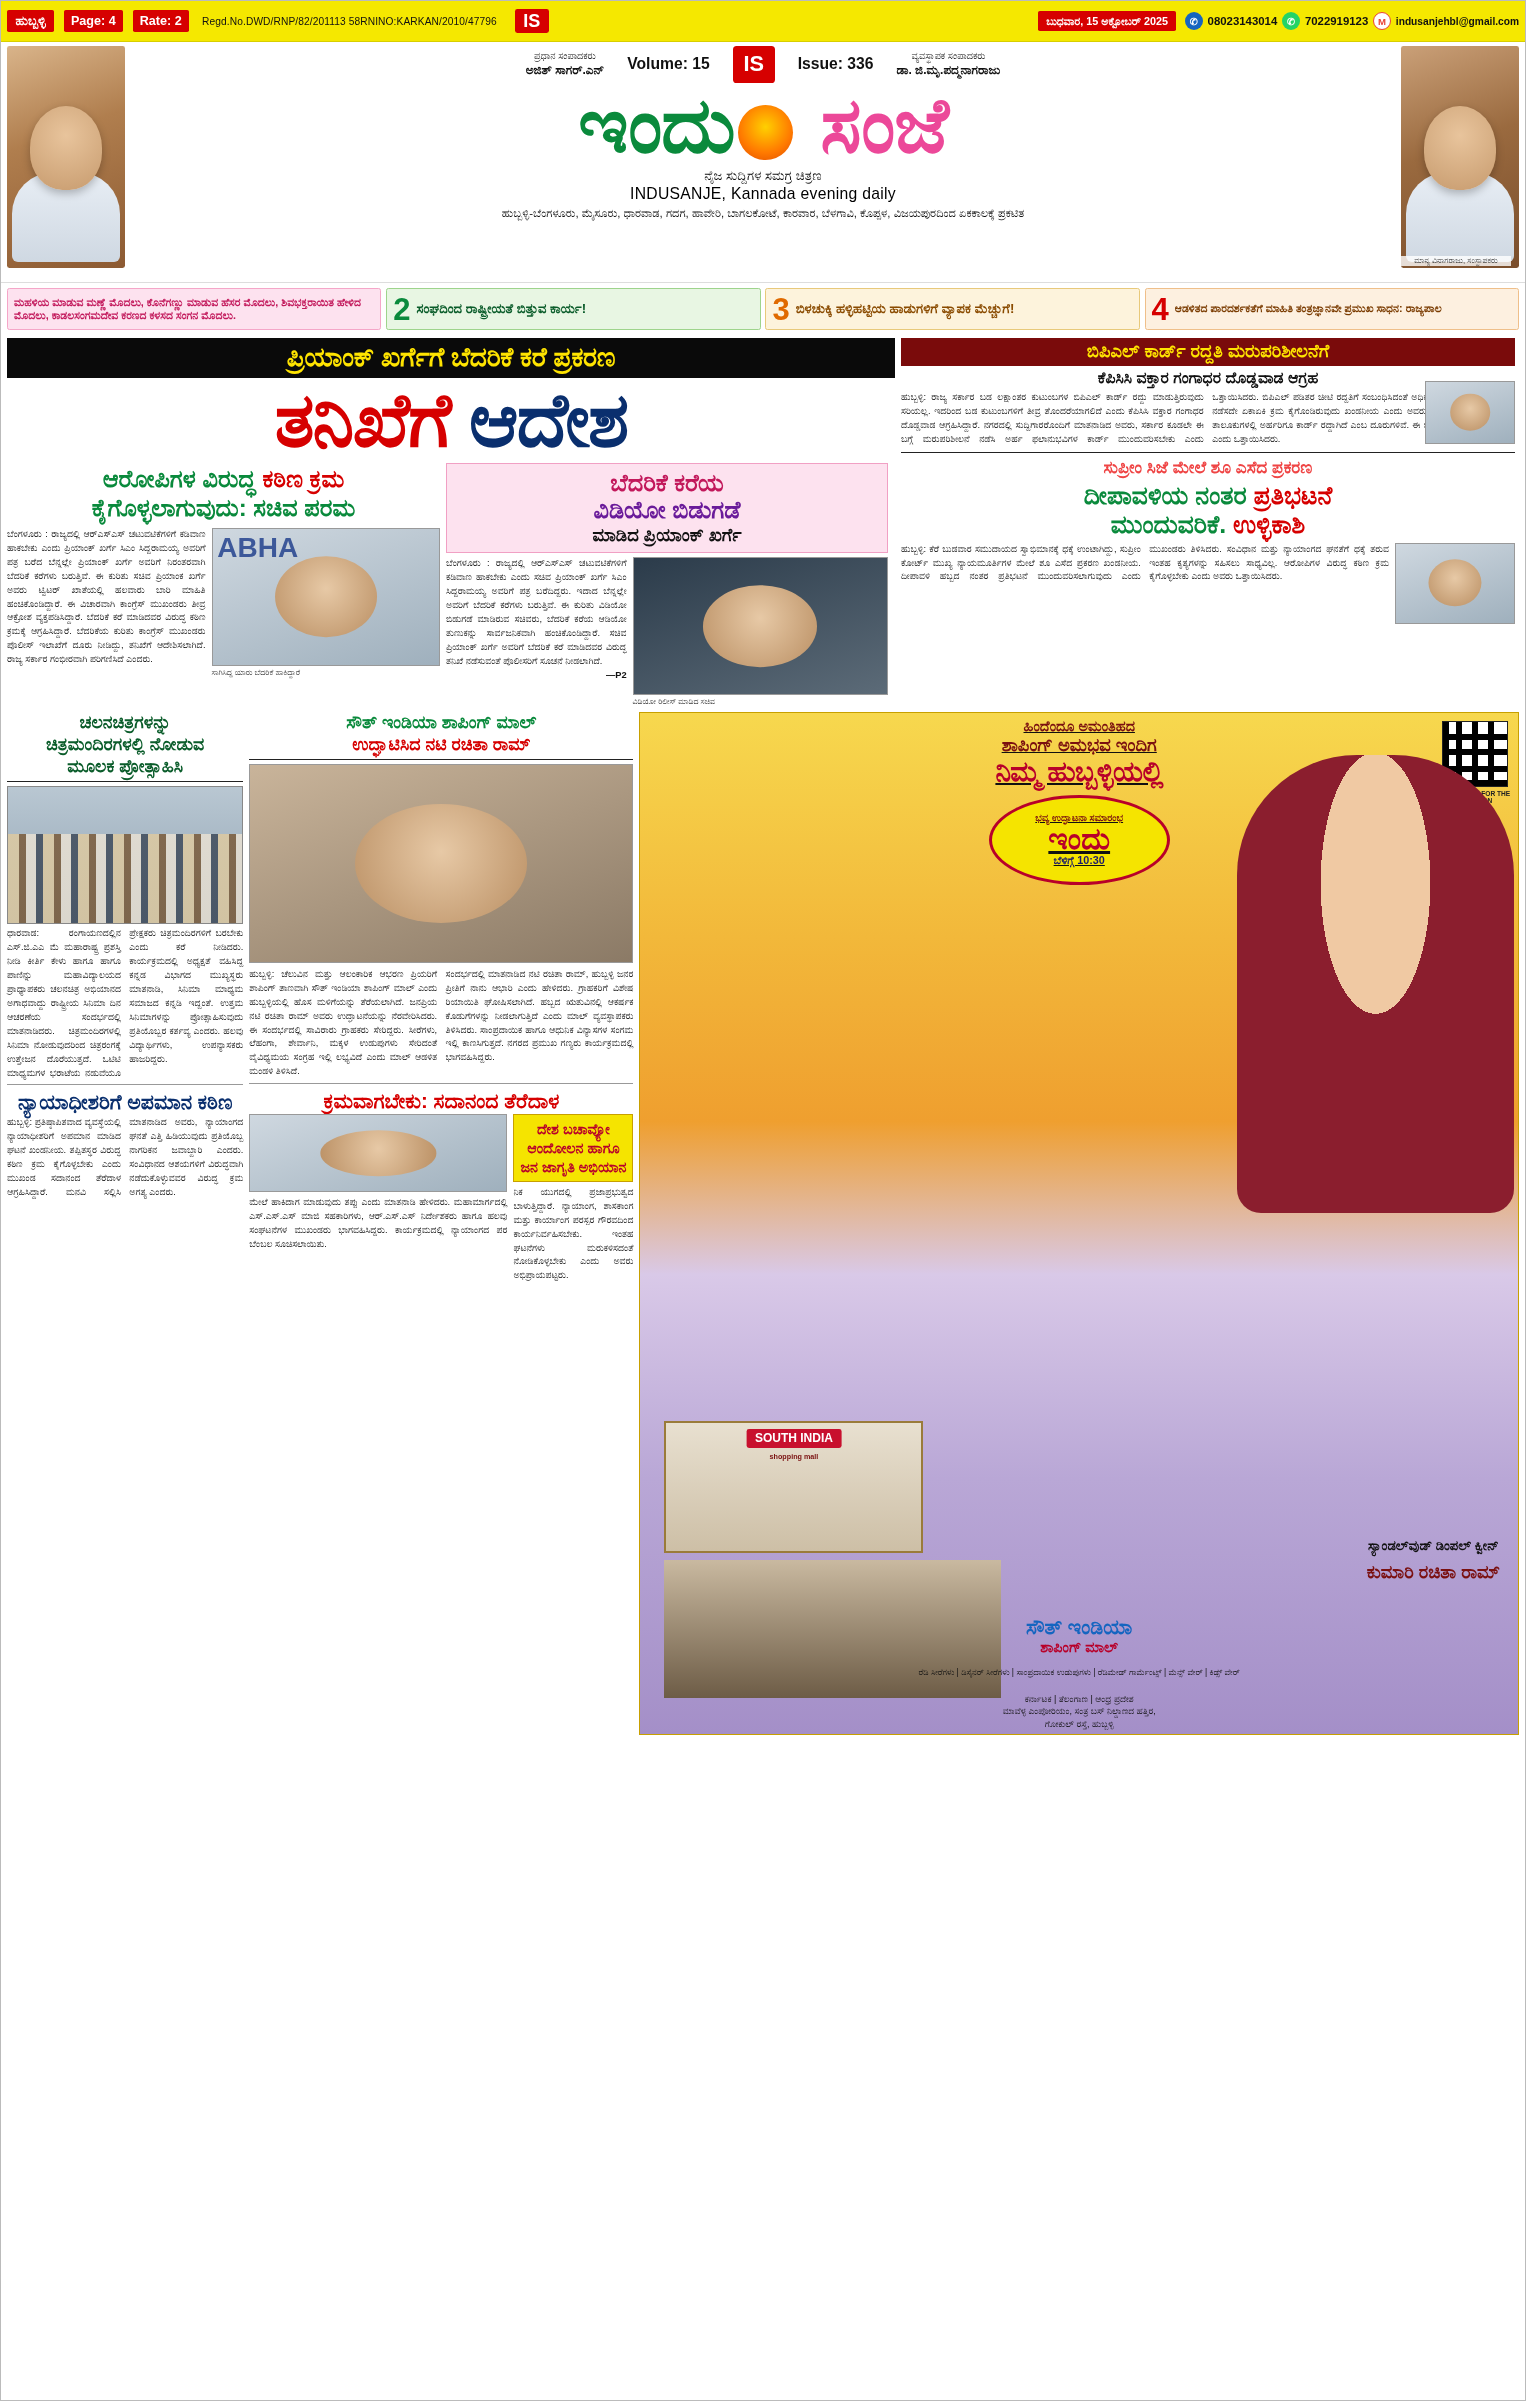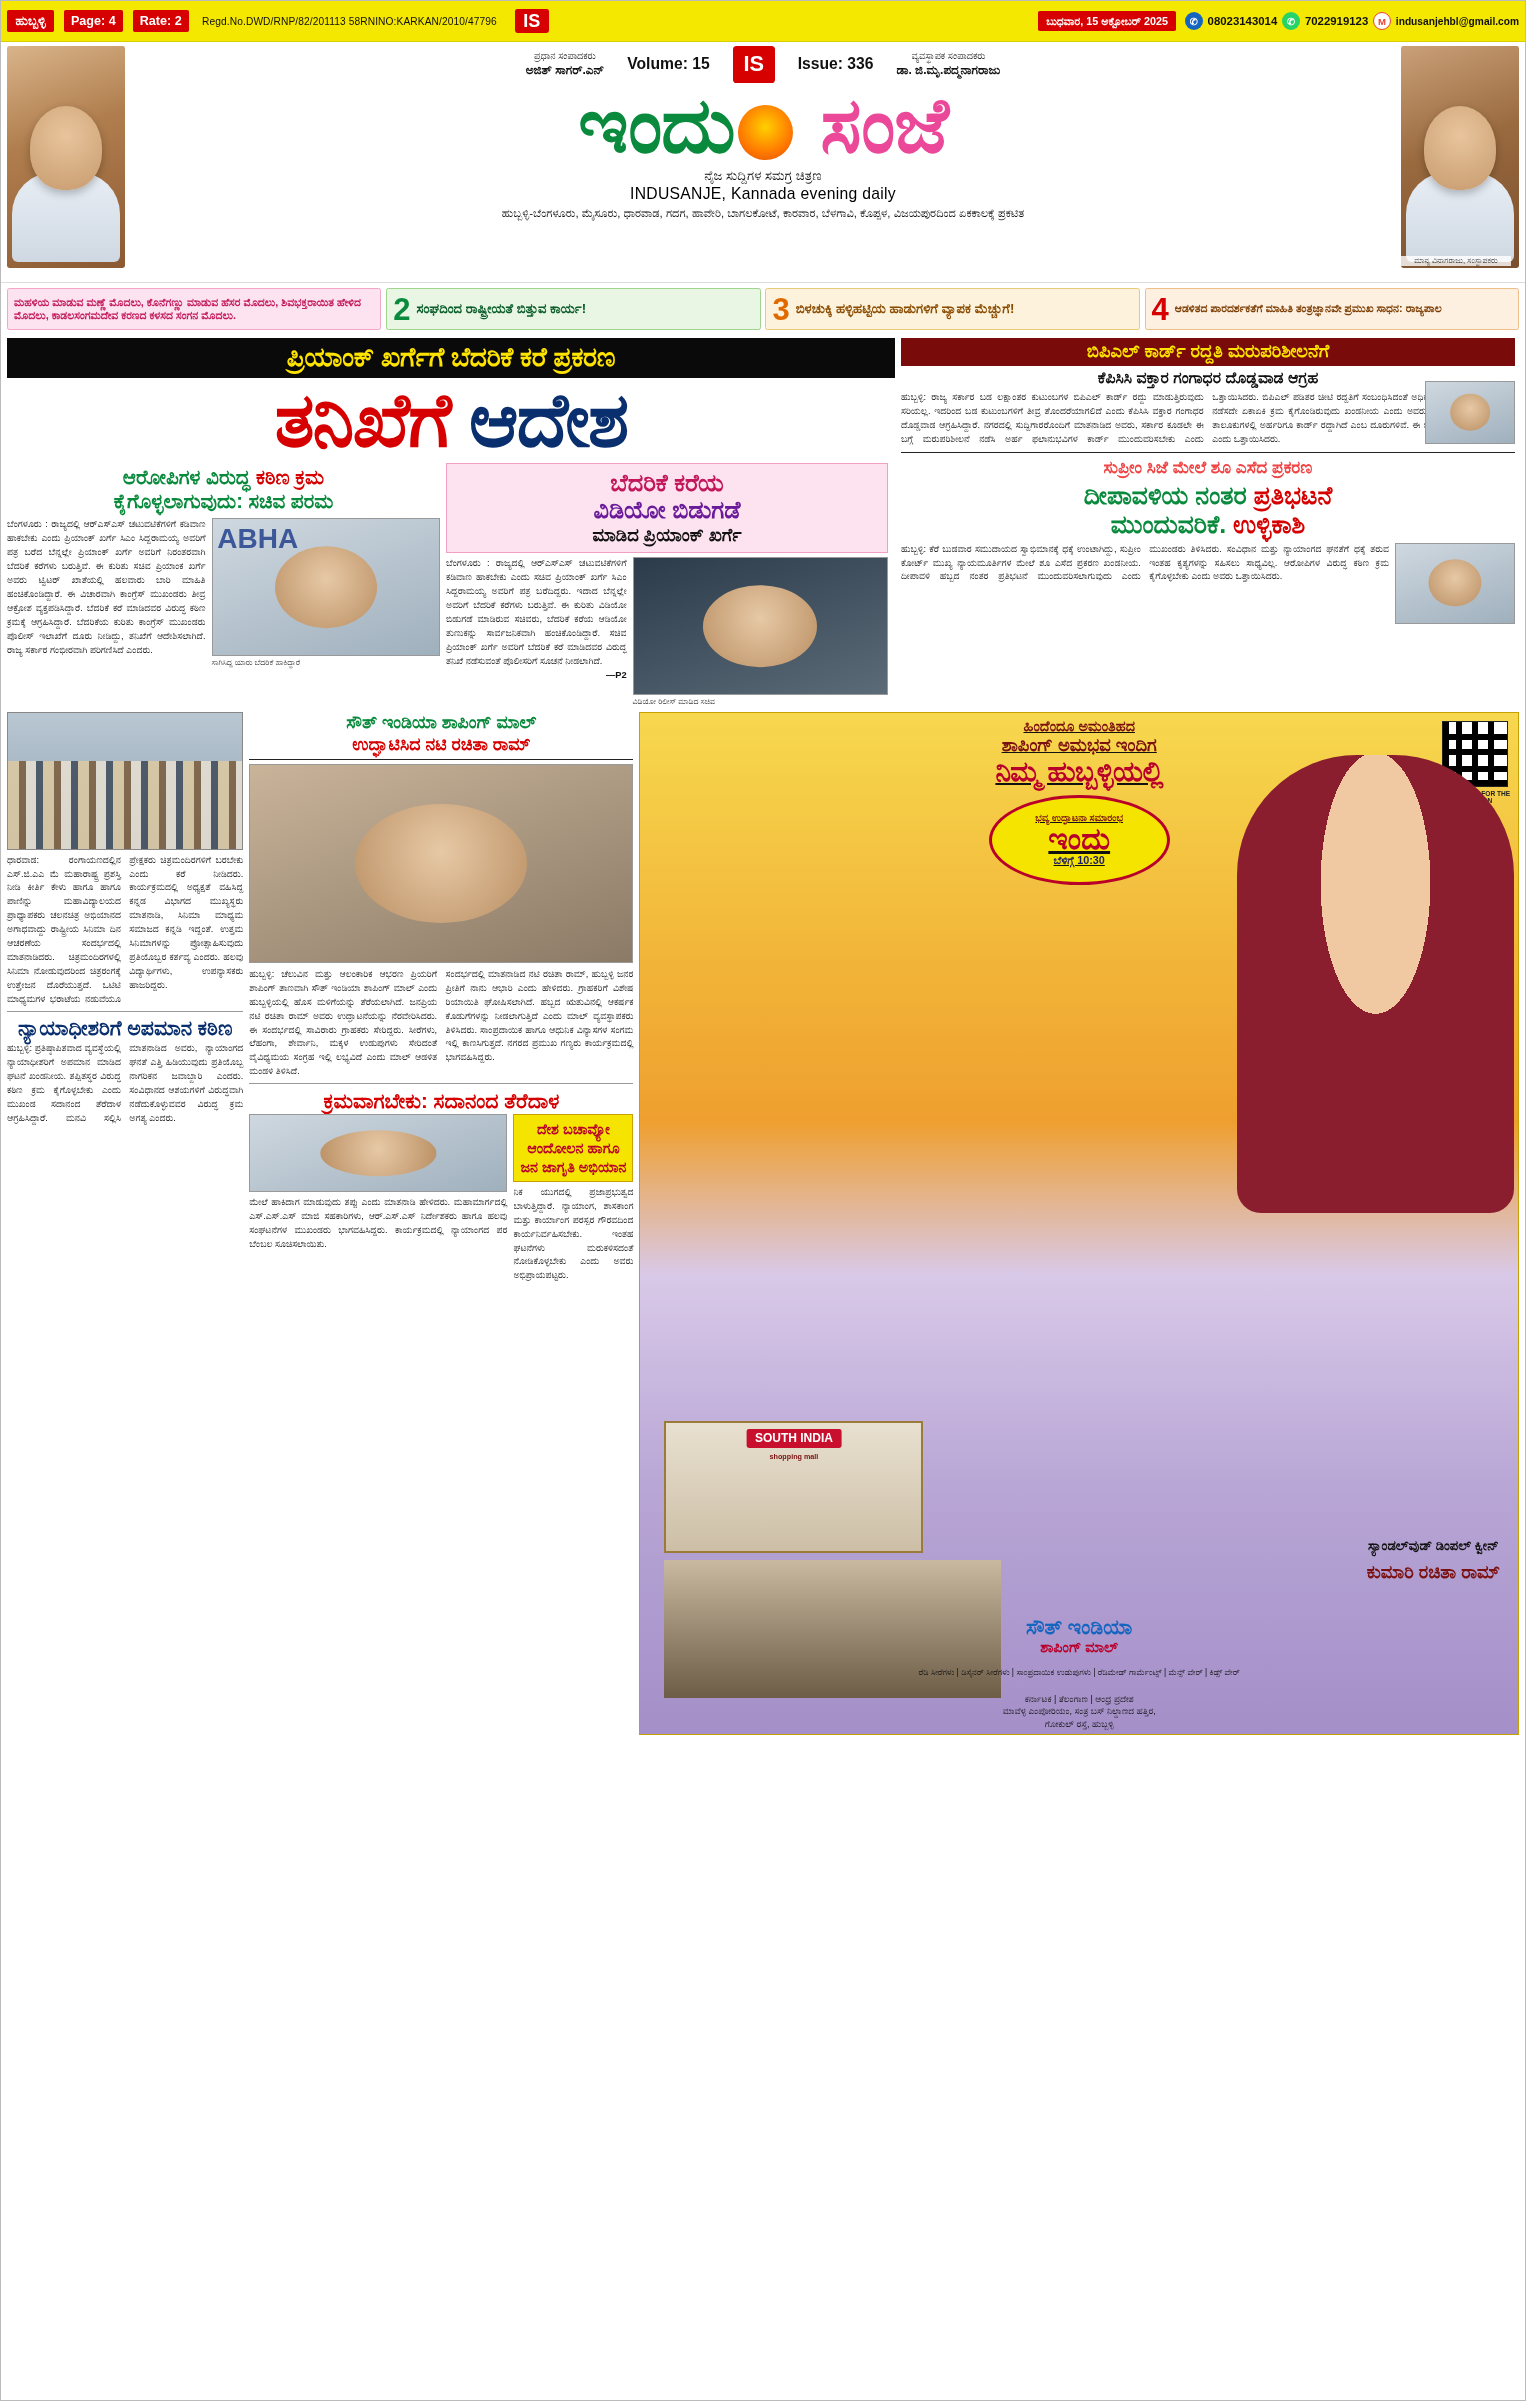--- a/index.html
+++ b/index.html
@@ -126,21 +126,21 @@
   .headline-band { background:#0a0a0a; padding: 4.8px 6px; text-align:center; }
   .headline-band .kick {
     color:#ffe400; font-size:26.5px; font-weight:bold; letter-spacing:-0.3px;
   }
   .mega {
     text-align:center; font-size: 75px; font-weight:bold; color:#d60000;
     line-height:1.02; margin: 3.6px 0 1.2px 0; letter-spacing:-1.8px;
   }
   .mega .b { color:#0a2f6e; }
   .subhead {
-    text-align:center; font-size:20px; font-weight:bold; color:#0a8a3c; line-height:1.2; margin-top:2.4px;
+    text-align:center; font-size:24px; font-weight:bold; color:#0a8a3c; line-height:1.2; margin-top:2.4px;
   }
   .subhead .r { color:#d60000; }
 
   .lead-row { display:flex; gap:6px; margin-top:4.8px;}
   .lead-col-a { width: 433px;}
   .lead-col-b { width: 442px;}
   .pinkbox {
     background:#fde2ef; border:1.2px solid #f1a0c4; padding:4.8px; text-align:center;
   }
   .pinkbox .l1{font-size:24px;font-weight:bold;color:#c2185b;line-height:1.15;}
@@ -423,20 +423,25 @@
           <div class="ph-face"></div>
         </div>
         <div class="body-text cols2">ಹುಬ್ಬಳ್ಳಿ: ಕೆರೆ ಬುಡವಾರ ಸಮುದಾಯದ ಸ್ವಾಭಿಮಾನಕ್ಕೆ ಧಕ್ಕೆ ಉಂಟಾಗಿದ್ದು, ಸುಪ್ರೀಂ ಕೋರ್ಟ್ ಮುಖ್ಯ ನ್ಯಾಯಮೂರ್ತಿಗಳ ಮೇಲೆ ಶೂ ಎಸೆದ ಪ್ರಕರಣ ಖಂಡನೀಯ. ದೀಪಾವಳಿ ಹಬ್ಬದ ನಂತರ ಪ್ರತಿಭಟನೆ ಮುಂದುವರಿಸಲಾಗುವುದು ಎಂದು ಮುಖಂಡರು ತಿಳಿಸಿದರು. ಸಂವಿಧಾನ ಮತ್ತು ನ್ಯಾಯಾಂಗದ ಘನತೆಗೆ ಧಕ್ಕೆ ತರುವ ಇಂತಹ ಕೃತ್ಯಗಳನ್ನು ಸಹಿಸಲು ಸಾಧ್ಯವಿಲ್ಲ. ಆರೋಪಿಗಳ ವಿರುದ್ಧ ಕಠಿಣ ಕ್ರಮ ಕೈಗೊಳ್ಳಬೇಕು ಎಂದು ಅವರು ಒತ್ತಾಯಿಸಿದರು.</div>
       </div>
     </div>
   </div>
 
   <div class="lower">
 
     <div class="lw-a">
+      <div class="boxhead-green">
+        <span>ಚಲನಚಿತ್ರಗಳನ್ನು</span><br>
+        <span>ಚಿತ್ರಮಂದಿರಗಳಲ್ಲಿ ನೋಡುವ</span><br>
+        <span>ಮೂಲಕ ಪ್ರೋತ್ಸಾಹಿಸಿ</span>
+      </div>
       <div class="grouppic">
         <div class="row-people"></div>
       </div>
       <div class="body-text cols2 mt6">ಧಾರವಾಡ: ರಂಗಾಯಣದಲ್ಲಿನ ಎಸ್.ಜಿ.ಎಎ ಮೆ ಮಹಾರಾಷ್ಟ್ರ ಪ್ರಶಸ್ತಿ ನೀಡಿ ಕೀರ್ತಿ ಕೇಳು ಹಾಗೂ ಹಾಗೂ ಪಾಣಿನ್ನು ಮಹಾವಿದ್ಯಾಲಯದ ಪ್ರಾಧ್ಯಾಪಕರು ಚಲನಚಿತ್ರ ಅಭಿಯಾನದ ಅಗಾಧವಾದ್ದು ರಾಷ್ಟ್ರೀಯ ಸಿನಿಮಾ ದಿನ ಆಚರಣೆಯ ಸಂದರ್ಭದಲ್ಲಿ ಮಾತನಾಡಿದರು. ಚಿತ್ರಮಂದಿರಗಳಲ್ಲಿ ಸಿನಿಮಾ ನೋಡುವುದರಿಂದ ಚಿತ್ರರಂಗಕ್ಕೆ ಉತ್ತೇಜನ ದೊರೆಯುತ್ತದೆ. ಒಟಿಟಿ ಮಾಧ್ಯಮಗಳ ಭರಾಟೆಯ ನಡುವೆಯೂ ಪ್ರೇಕ್ಷಕರು ಚಿತ್ರಮಂದಿರಗಳಿಗೆ ಬರಬೇಕು ಎಂದು ಕರೆ ನೀಡಿದರು. ಕಾರ್ಯಕ್ರಮದಲ್ಲಿ ಅಧ್ಯಕ್ಷತೆ ವಹಿಸಿದ್ದ ಕನ್ನಡ ವಿಭಾಗದ ಮುಖ್ಯಸ್ಥರು ಮಾತನಾಡಿ, ಸಿನಿಮಾ ಮಾಧ್ಯಮ ಸಮಾಜದ ಕನ್ನಡಿ ಇದ್ದಂತೆ. ಉತ್ತಮ ಸಿನಿಮಾಗಳನ್ನು ಪ್ರೋತ್ಸಾಹಿಸುವುದು ಪ್ರತಿಯೊಬ್ಬರ ಕರ್ತವ್ಯ ಎಂದರು. ಹಲವು ವಿದ್ಯಾರ್ಥಿಗಳು, ಉಪನ್ಯಾಸಕರು ಹಾಜರಿದ್ದರು.</div>
 
       <div class="thinrule"></div>
       <div class="bottom-head" style="font-size:20.5px;text-align:center;">
         <span>ನ್ಯಾಯಾಧೀಶರಿಗೆ ಅಪಮಾನ ಕಠಿಣ</span>
       </div>
       <div class="body-text cols2">ಹುಬ್ಬಳ್ಳಿ: ಪ್ರತಿಷ್ಠಾಪಿತವಾದ ವ್ಯವಸ್ಥೆಯಲ್ಲಿ ನ್ಯಾಯಾಧೀಶರಿಗೆ ಅಪಮಾನ ಮಾಡಿದ ಘಟನೆ ಖಂಡನೀಯ. ತಪ್ಪಿತಸ್ಥರ ವಿರುದ್ಧ ಕಠಿಣ ಕ್ರಮ ಕೈಗೊಳ್ಳಬೇಕು ಎಂದು ಮುಖಂಡ ಸದಾನಂದ ತೆರೆದಾಳ ಆಗ್ರಹಿಸಿದ್ದಾರೆ. ಮನವಿ ಸಲ್ಲಿಸಿ ಮಾತನಾಡಿದ ಅವರು, ನ್ಯಾಯಾಂಗದ ಘನತೆ ಎತ್ತಿ ಹಿಡಿಯುವುದು ಪ್ರತಿಯೊಬ್ಬ ನಾಗರಿಕನ ಜವಾಬ್ದಾರಿ ಎಂದರು. ಸಂವಿಧಾನದ ಆಶಯಗಳಿಗೆ ವಿರುದ್ಧವಾಗಿ ನಡೆದುಕೊಳ್ಳುವವರ ವಿರುದ್ಧ ಕ್ರಮ ಅಗತ್ಯ ಎಂದರು.</div>

